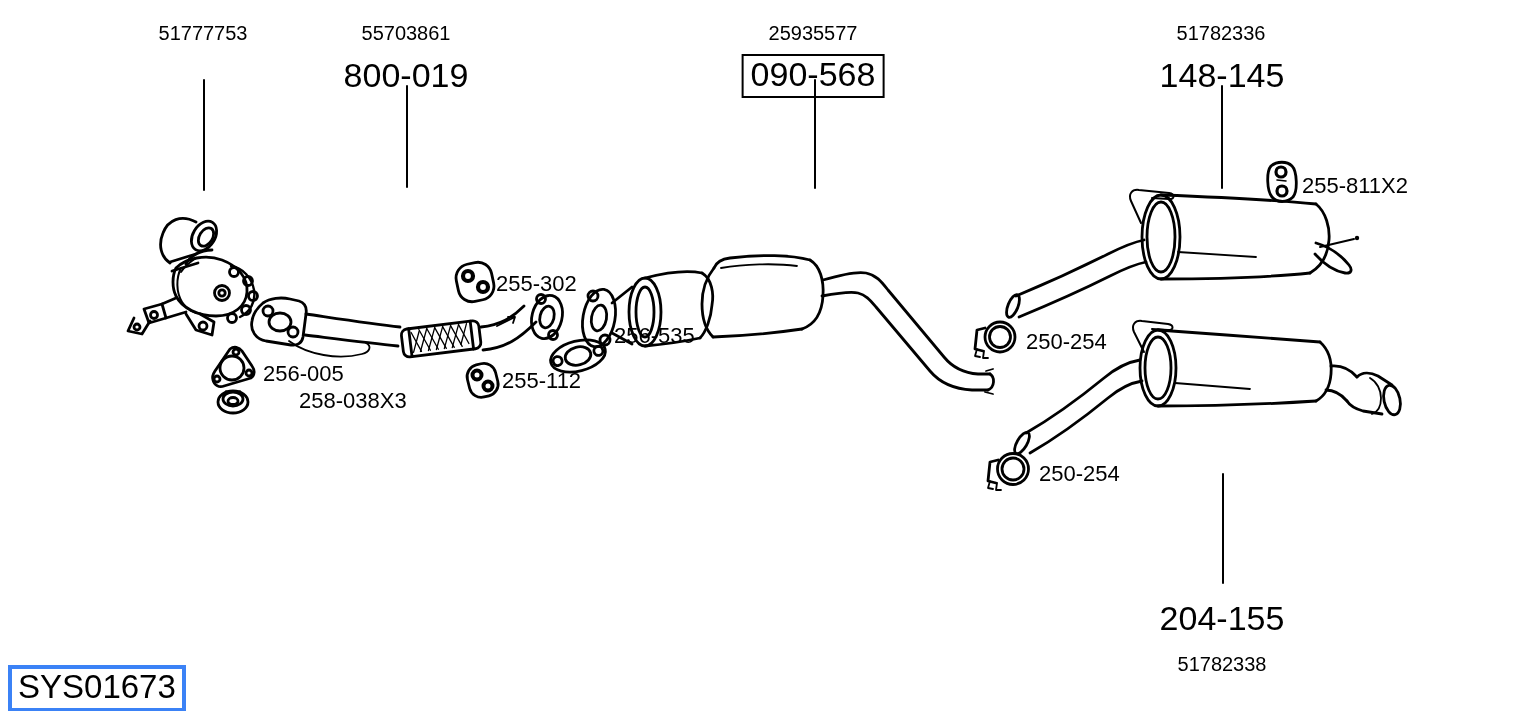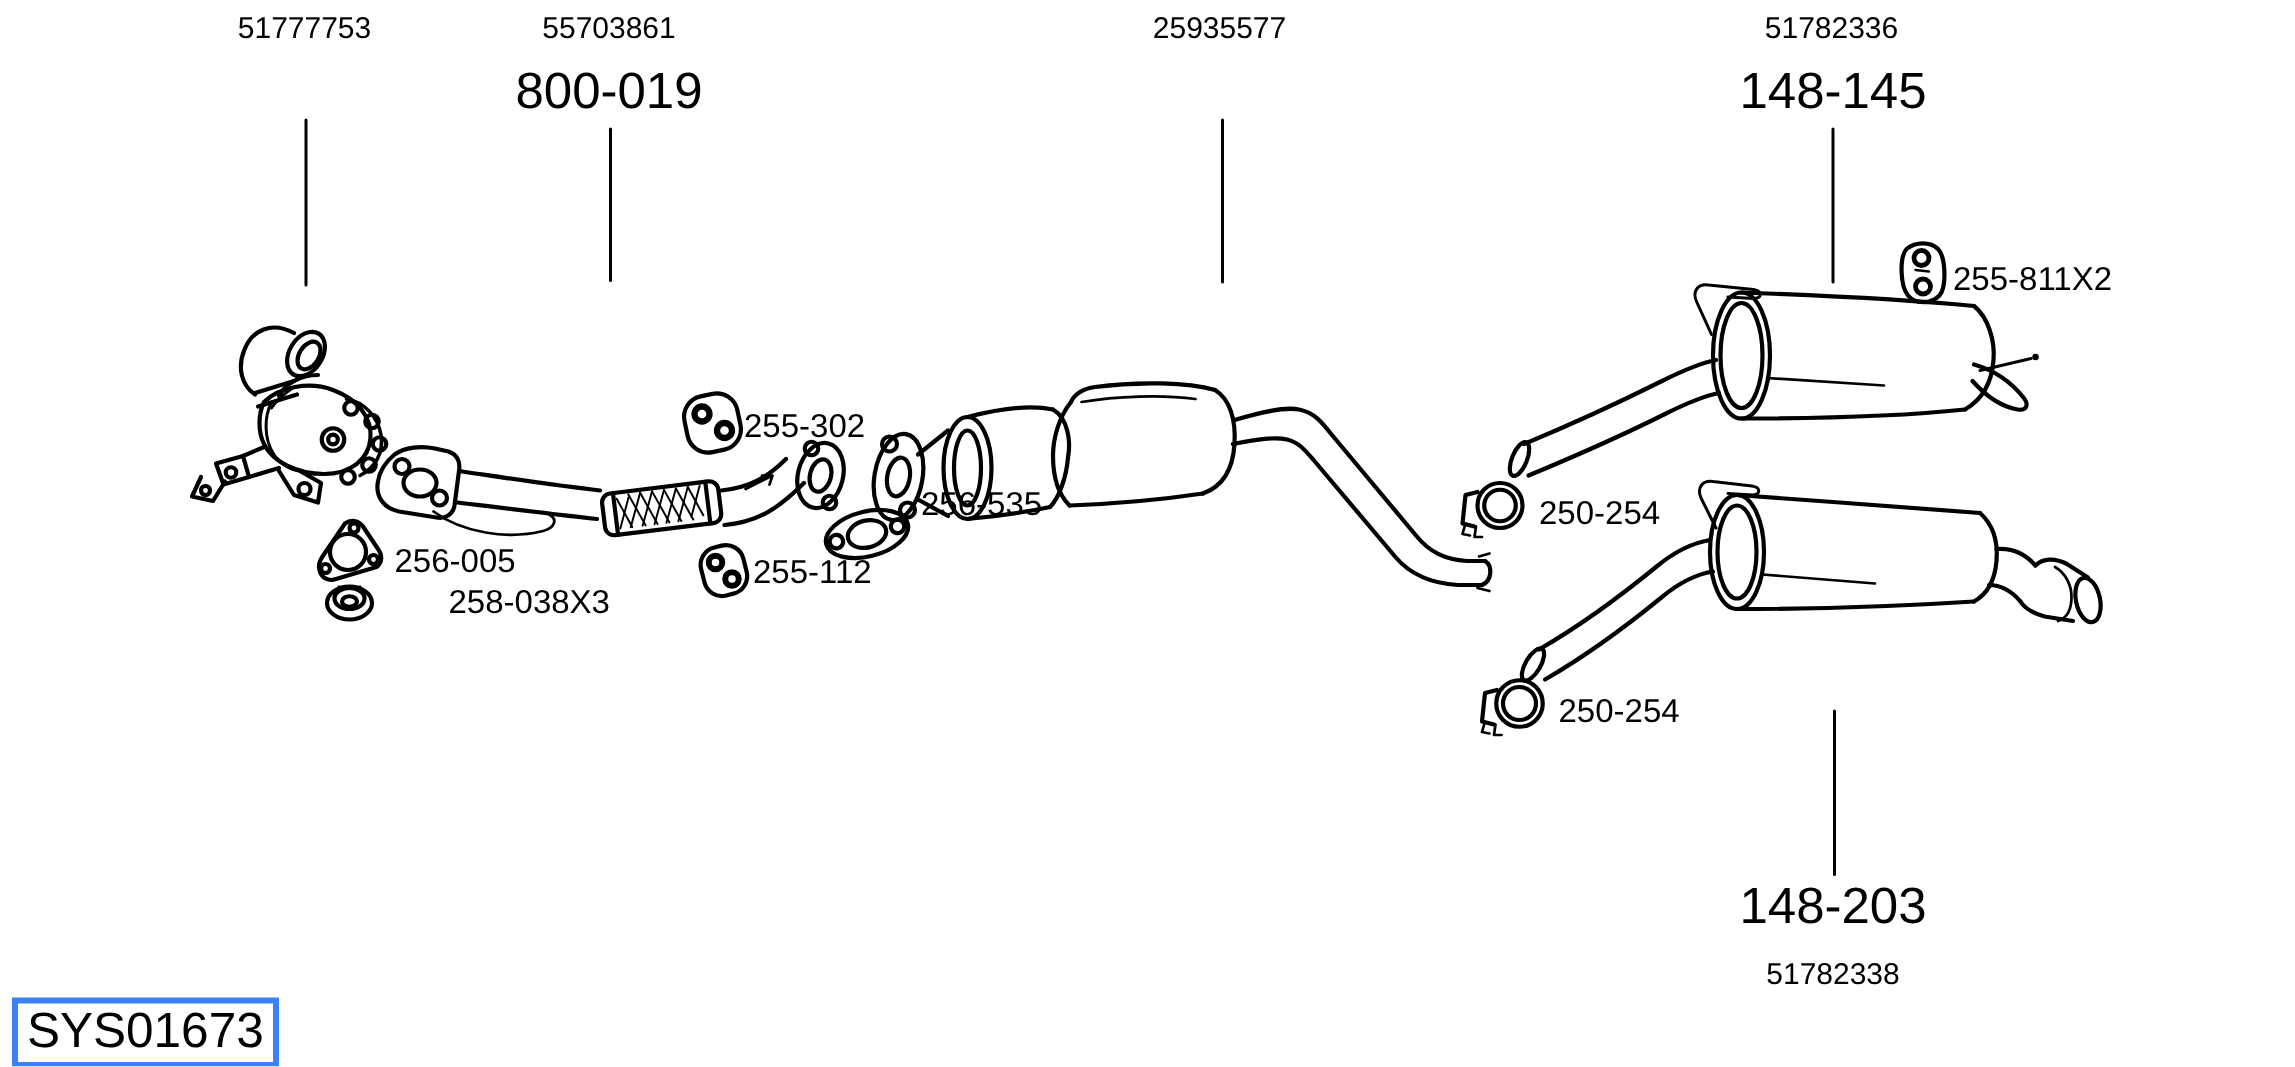--- a/index.html
+++ b/index.html
@@ -6,21 +6,21 @@
   html,body { background:#ffffff; }
   .stage {
     position:relative; width:1530px; height:711px; background:#fff;
     font-family:"Liberation Sans", sans-serif; overflow:hidden; color:#000;
   }
   svg.art { position:absolute; left:0; top:0; }
   .lbl { position:absolute; color:#000; white-space:nowrap; line-height:1.05; }
   .sm  { font-size:20px; }
   .md  { font-size:22px; }
   .lg  { font-size:34px; }
-  .ctr { transform:translateX(-50%); }
+  .ctr { transform:translateX(-50%);margin-top:14px; }
   .vmid{ transform:translateY(-50%); }
   .boxed { border:2px solid #000; padding:1px 7px 3px; }
   .sys { font-size:33px; border:4px solid #3b82f6; padding:1px 6px 3px; }
 </style>
 </head>
 <body>
 
 <div class="stage">
 
   <svg class="art" width="1530" height="711" viewBox="0 0 1530 711">
@@ -200,25 +200,26 @@
 
     </g>
   </svg>
 
   <div class="lbl sm ctr" style="left:203px; top:9px;">51777753</div>
 
   <div class="lbl sm ctr" style="left:406px; top:9px;">55703861</div>
   <div class="lbl lg ctr" style="left:406px; top:44px;">800-019</div>
 
   <div class="lbl sm ctr" style="left:813px; top:9px;">25935577</div>
+  <div class="lbl lg ctr boxed" style="left:813px; top:40px;">090-568</div>
 
   <div class="lbl sm ctr" style="left:1221px; top:9px;">51782336</div>
   <div class="lbl lg ctr" style="left:1222px; top:44px;">148-145</div>
 
-  <div class="lbl lg ctr" style="left:1222px; top:587px;">148-203</div>
+  <div class="lbl lg ctr" style="left:1222px; top:587px;">204-155</div>
   <div class="lbl sm ctr" style="left:1222px; top:640px;">51782338</div>
 
   <div class="lbl md vmid" style="left:496px;  top:284px;">255-302</div>
   <div class="lbl md vmid" style="left:263px;  top:374px;">256-005</div>
   <div class="lbl md vmid" style="left:263px;  top:401px;margin-left:36px;">258-038X3</div>
   <div class="lbl md vmid" style="left:502px;  top:381px;text-align:right;">255-112</div>
   <div class="lbl md vmid" style="left:614px;  top:336px;">256-535</div>
   <div class="lbl md vmid" style="left:1026px; top:342px;">250-254</div>
   <div class="lbl md vmid" style="left:1039px; top:474px;">250-254</div>
   <div class="lbl md vmid" style="left:1302px; top:186px;">255-811X2</div>

